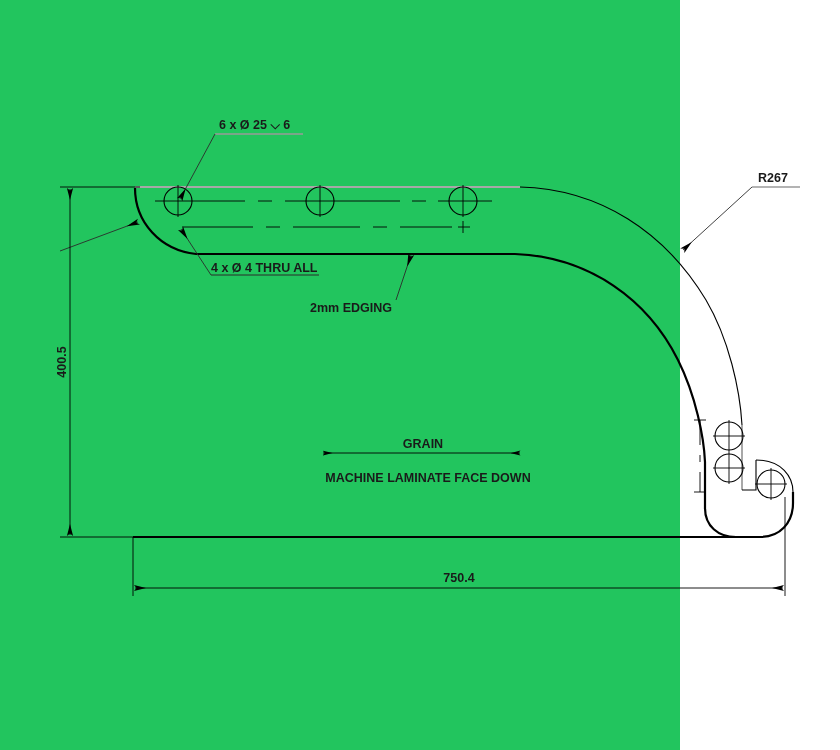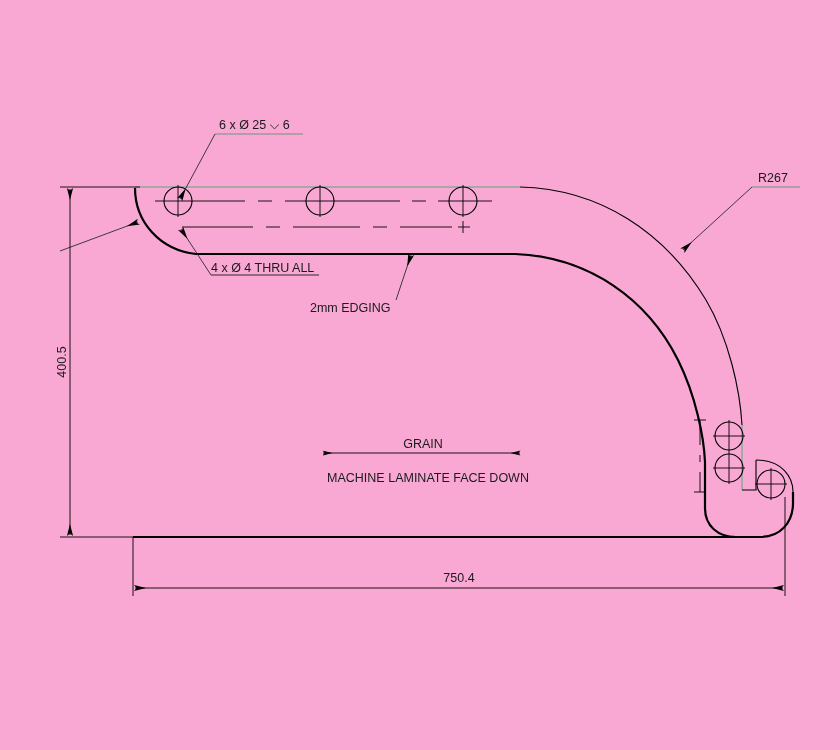--- a/index.html
+++ b/index.html
@@ -8,23 +8,24 @@
     background: #ffffff;
   }
   body {
     width: 840px;
     height: 750px;
     font-family: "Liberation Sans", sans-serif;
     overflow: hidden;
   }
   #drawing-root {
     position: relative;
-    width: 840px;
+    width: 680px;
     height: 750px;
-    background: #f9a8d4;
+    background: #22c55e;
+    font-weight: bold;
   }
   svg.cad {
     display: block;
     width: 840px;
     height: 750px;
   }
   
   .outline-thin  { fill: none; stroke: #000000; stroke-width: 1.1; }
   .outline-thick { fill: none; stroke: #000000; stroke-width: 2.2; }
   .edge-grey     { fill: none; stroke: #a8a8a8; stroke-width: 2.0; }

